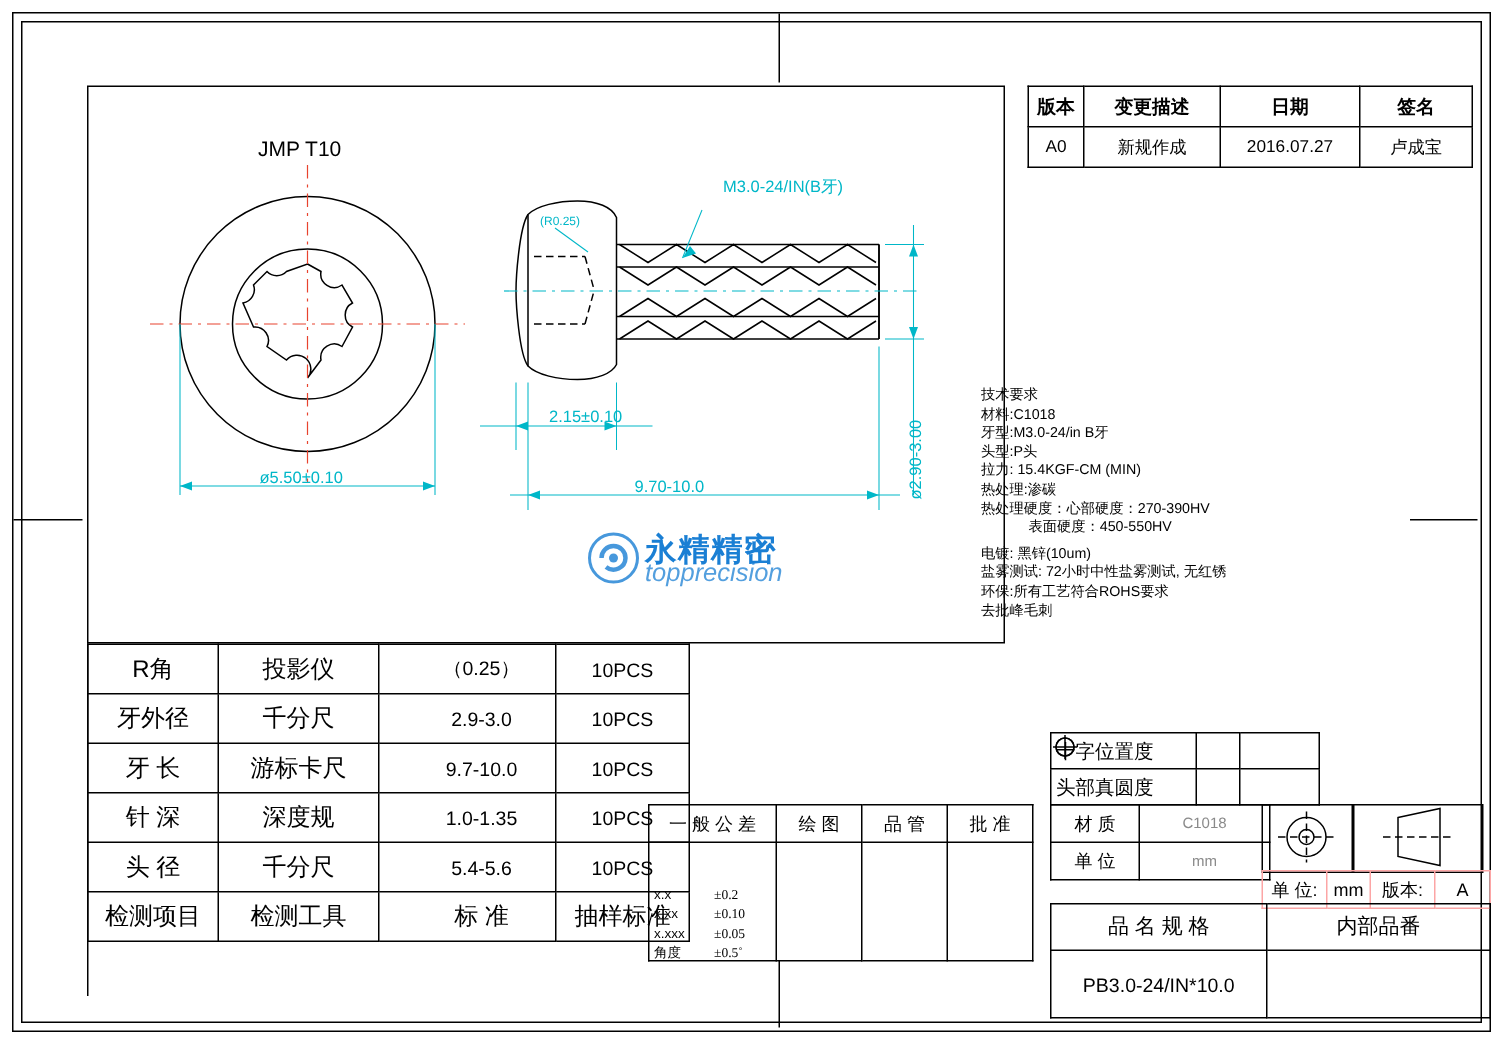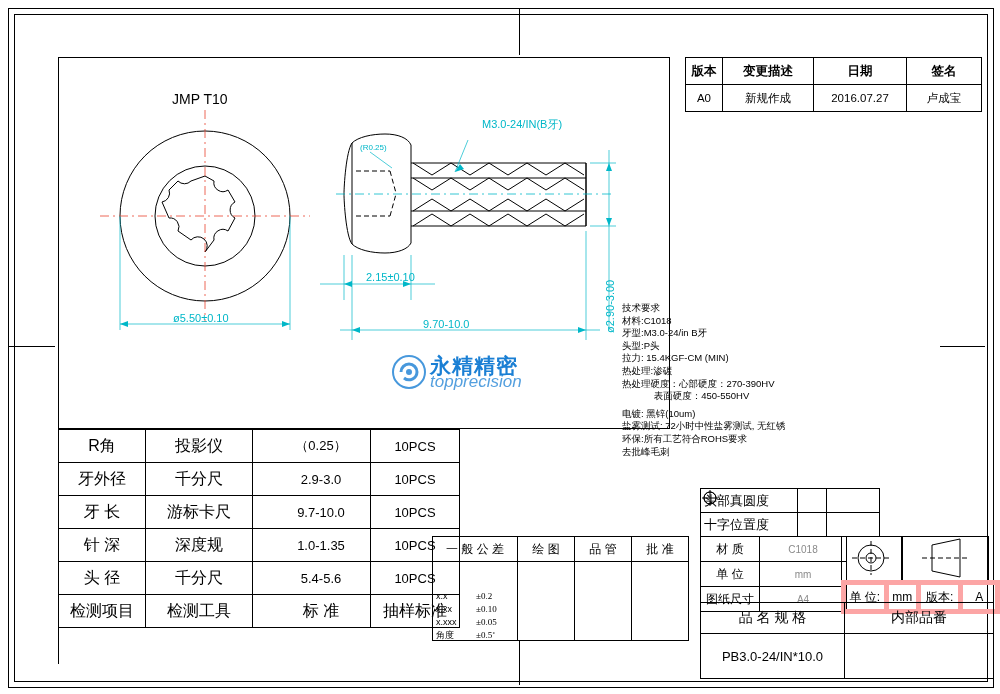--- a/index.html
+++ b/index.html
@@ -49,21 +49,21 @@
   .tolvals span.val{display:inline-block;width:40px;font-family:Liberation Serif, serif;}
 
   
   .mat{position:absolute;left:700px;top:536px;border-collapse:collapse;}
   .mat td{border:1px solid #000;height:22px;vertical-align:middle;text-align:center;font-size:12px;}
   .mat .m1{width:56px;}
   .mat .m2{width:84px;}
   .mat .grey{color:#8a8a8a;font-size:10px;}
 
   .unitb{position:absolute;left:841px;top:580px;border-collapse:collapse;}
-  .unitb td{border:5px solid #fca5a5;height:22px;text-align:center;vertical-align:middle;font-size:12px;}
+  .unitb td{border:1px solid #fca5a5;height:22px;text-align:center;vertical-align:middle;font-size:12px;}
 
   .namebox{position:absolute;left:700px;top:602px;border-collapse:collapse;}
   .namebox td{border:1px solid #000;text-align:center;vertical-align:middle;font-size:14px;}
   .namebox .n1{width:141px;}
   .namebox .n2{width:146px;}
   .namebox .h1{height:28px;}
   .namebox .h2{height:42px;font-size:13px;margin-left:48px;}
 
   
   .postol{position:absolute;left:700px;top:488px;border-collapse:collapse;}
@@ -78,21 +78,21 @@
 
   
   svg{position:absolute;left:0;top:0;}
   .ln{stroke:#000;fill:none;stroke-width:1;}
   .dashred{stroke:#e8432e;fill:none;stroke-width:0.8;stroke-dasharray:9 4 2 4;}
   .dashcy{stroke:#00b7c8;fill:none;stroke-width:0.8;stroke-dasharray:9 4 2 4;}
   .thin{stroke:#00b7c8;fill:none;stroke-width:0.7;}
   text.cyl{fill:#00b7c8;font-size:11px;font-family:"Liberation Sans",sans-serif;}
   text.cys{fill:#00b7c8;font-size:8px;font-family:"Liberation Sans",sans-serif;}
 
-  .tech{position:absolute;left:622px;top:258px;font-size:9.5px;line-height:12.6px;color:#000;margin-top:44px;}
+  .tech{position:absolute;left:654px;top:258px;font-size:9.5px;line-height:12.6px;color:#000;}
   .title-jmp{position:absolute;left:172px;top:91px;font-size:14px;}
   .wm-text{position:absolute;left:430px;top:352px;color:#1a7fd4;font-size:21px;font-weight:bold;letter-spacing:1px;}
   .wm-sub{position:absolute;left:430px;top:372px;color:#1a7fd4;font-size:17px;font-style:italic;opacity:.75;}
 </style>
 </head>
 <body>
 
 <div class="sheet">
 
   <div class="frame-outer"></div>
@@ -268,39 +268,39 @@
       <td class="cb hdr">检测工具</td>
       <td class="cc hdr">标 准</td>
       <td class="cd hdr">抽样标准</td>
     </tr>
   </tbody>
     </table>
 
   <table class="postol">
     <tbody>
         <tr>
-      <td class="p1">头部真圆度</td>
-      <td class="p2">
-        <svg width="18" height="18" viewBox="0 0 18 18">
-              <circle cx="9" cy="9" r="6" fill="none" stroke="#000"></circle>
-            </svg>
-      </td>
-      <td class="p3"></td>
-    </tr>
-    <tr>
       <td class="p1">十字位置度</td>
       <td class="p2">
         <svg width="18" height="18" viewBox="0 0 18 18">
               <circle cx="9" cy="9" r="6" fill="none" stroke="#000"></circle>
               <line x1="9" y1="1" x2="9" y2="17" stroke="#000"></line>
               <line x1="1" y1="9" x2="17" y2="9" stroke="#000"></line>
             </svg>
       </td>
       <td class="p3"></td>
     </tr>
+    <tr>
+      <td class="p1">头部真圆度</td>
+      <td class="p2">
+        <svg width="18" height="18" viewBox="0 0 18 18">
+              <circle cx="9" cy="9" r="6" fill="none" stroke="#000"></circle>
+            </svg>
+      </td>
+      <td class="p3"></td>
+    </tr>
   </tbody>
     </table>
 
   <table class="tol">
     <tbody>
         <tr>
       <td class="t-gen h">一 般 公 差</td>
       <td class="t-col h">绘 图</td>
       <td class="t-col h">品 管</td>
       <td class="t-col h">批 准</td>
@@ -323,24 +323,20 @@
 
   <table class="mat">
     <tbody>
         <tr>
       <td class="m1">材 质</td>
       <td class="m2 grey">C1018</td>
     </tr>
     <tr>
       <td class="m1">单 位</td>
       <td class="m2 grey">mm</td>
-    </tr>
-    <tr>
-      <td class="m1">图纸尺寸</td>
-      <td class="m2 grey">A4</td>
     </tr>
   </tbody>
     </table>
 
   <div class="symbox">
     <svg width="58" height="42" viewBox="0 0 58 42">
       <circle cx="29" cy="21" r="13" fill="none" stroke="#000"></circle>
       <circle cx="29" cy="21" r="5" fill="none" stroke="#000"></circle>
       <line x1="29" y1="4" x2="29" y2="38" stroke="#000" stroke-dasharray="5 3"></line>
       <line x1="10" y1="21" x2="48" y2="21" stroke="#000" stroke-dasharray="5 3"></line>

